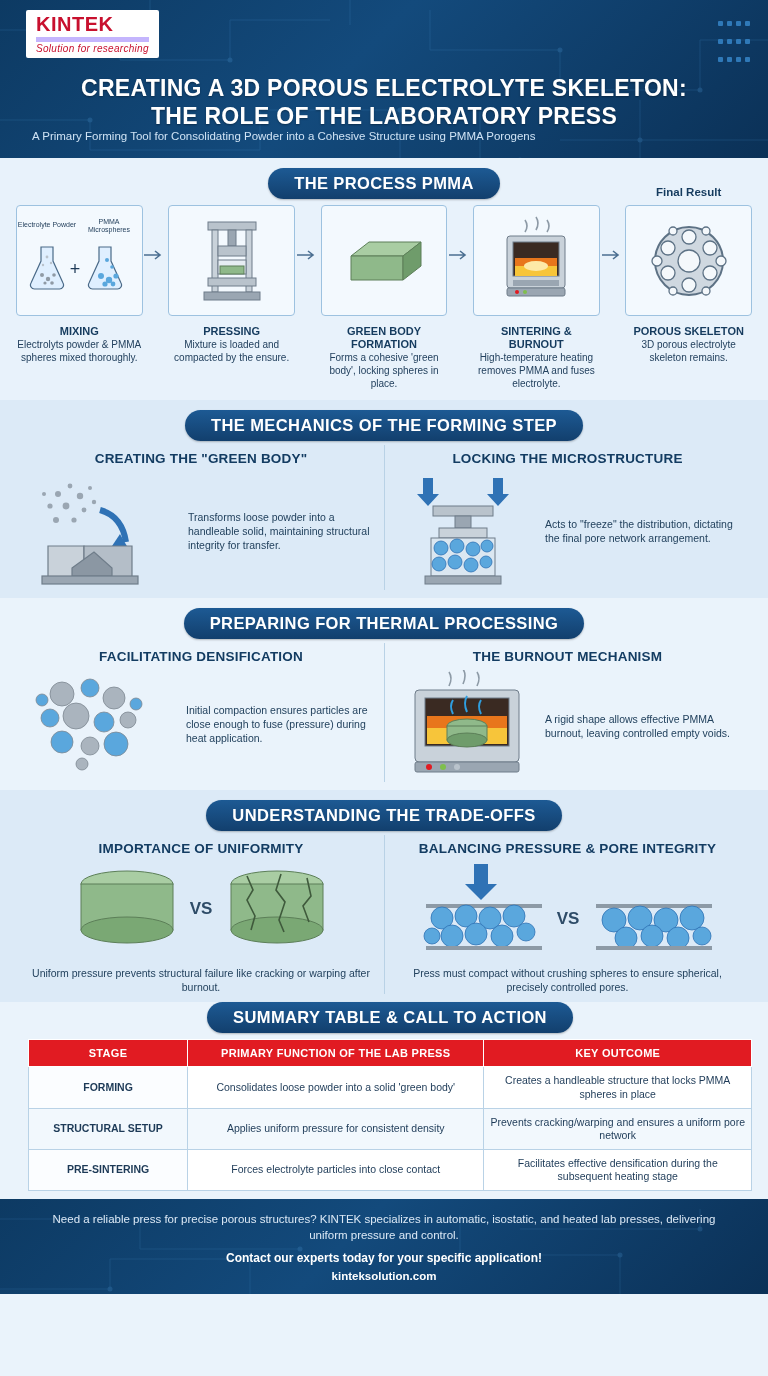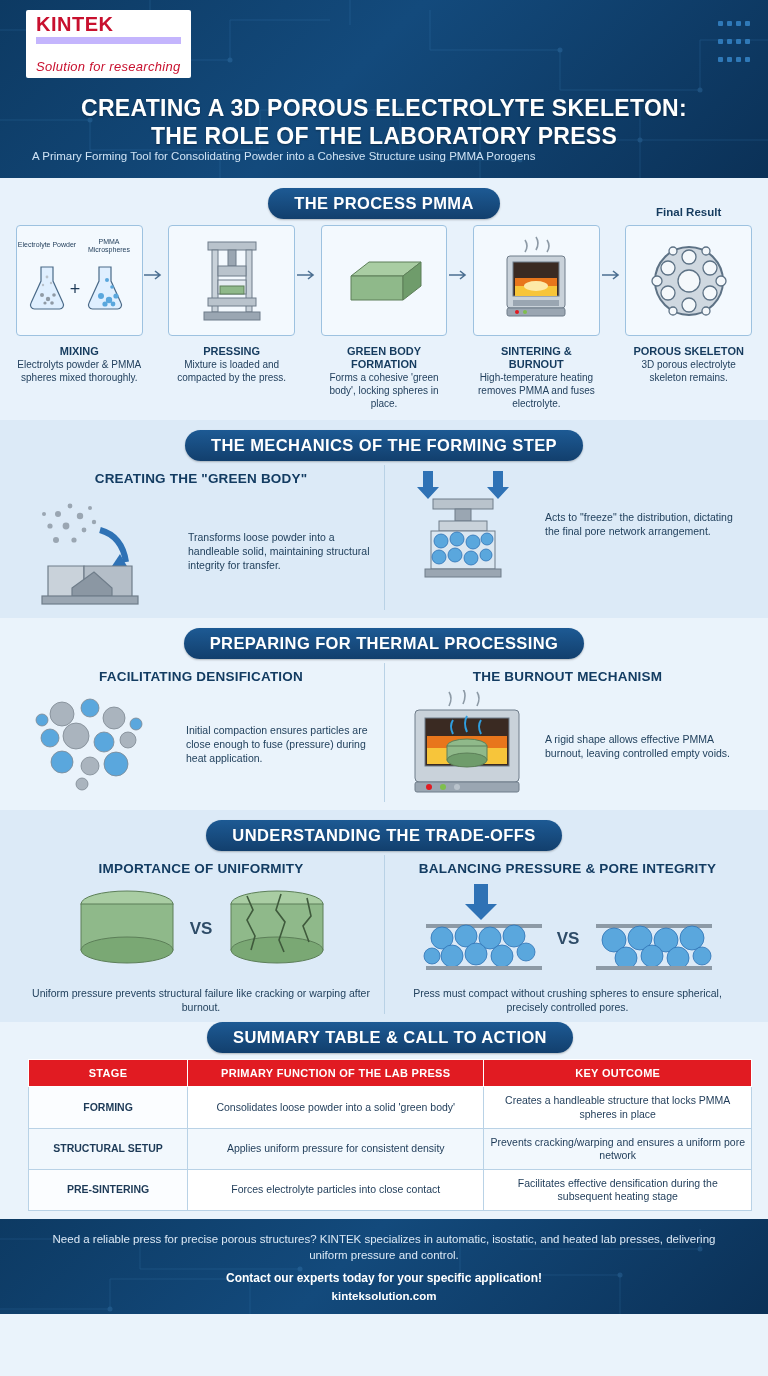--- a/index.html
+++ b/index.html
@@ -30,22 +30,22 @@
     padding: 3px 10px 4px 10px;
     border-radius: 2px;
     position: relative;
     z-index: 2;
   }
   .logo-main {
     color: #c8102e; font-weight: bold; font-size: 20px; letter-spacing: .5px;
     font-family: "Liberation Sans", sans-serif;
   }
   .logo-sub {
-    color: #c8102e; font-size: 13px; font-style: italic; letter-spacing: .3px;
-    border-top: 7px solid #c4b5fd; margin-top: 1px; padding-top: 15px;
+    color: #c8102e; font-size: 10px; font-style: italic; letter-spacing: .3px;
+    border-top: 5px solid #c4b5fd; margin-top: 1px; padding-top: 1px;
   }
   .title {
     text-align: center; color: #fff; font-size: 23px; font-weight: bold;
     line-height: 1.22; margin-top: 16px; letter-spacing: .3px;
     position: relative; z-index: 2;
     text-shadow: 0 1px 2px rgba(0,0,0,.35);
   }
   .subtitle {
     text-align: left; color: #cfe3f5; font-size: 11.5px; 
     position: relative; z-index: 2; padding-left: 32px;
@@ -235,21 +235,21 @@
             <rect x="52" y="14" width="6" height="62" fill="#c9d2da" stroke="#6f7d8a"></rect>
             <rect x="34" y="14" width="8" height="16" fill="#9aa6b2" stroke="#6f7d8a"></rect>
             <rect x="24" y="30" width="28" height="10" fill="#b9c3cc" stroke="#6f7d8a"></rect>
             <rect x="24" y="44" width="28" height="14" fill="#e6edf3" stroke="#6f7d8a"></rect>
             <rect x="26" y="50" width="24" height="8" fill="#8fb98a" stroke="#5c7f58"></rect>
             <rect x="14" y="62" width="48" height="8" fill="#b9c3cc" stroke="#6f7d8a"></rect>
             <rect x="10" y="76" width="56" height="8" fill="#9aa6b2" stroke="#6f7d8a"></rect>
           </svg>
         </div>
         <div class="step-title">PRESSING</div>
-        <div class="step-desc">Mixture is loaded and compacted by the press.</div>
+        <div class="step-desc">Mixture is loaded and compacted by the ensure.</div>
       </div>
 
       <div class="arrow">
         <svg width="22" height="12">
             <path d="M0 6 H15 M11 2 L16 6 L11 10" stroke="#4b6f91" stroke-width="1.6" fill="none"></path>
           </svg>
       </div>
 
       <div class="step">
         <div class="card">
@@ -355,20 +355,21 @@
               <polygon points="20,74 56,74 56,110 20,110" fill="#c9d2da"></polygon>
               <polygon points="56,74 104,74 104,110 56,110" fill="#b4bec8"></polygon>
               <polygon points="44,96 66,80 84,96 84,104 44,104" fill="#8b97a3"></polygon>
               <rect x="14" y="104" width="96" height="8" fill="#9aa6b2"></rect>
             </g>
           </svg>
           <p>Transforms loose powder into a handleable solid, maintaining structural integrity for transfer.</p>
         </div>
       </div>
       <div class="col">
+        <div class="col-h">LOCKING THE MICROSTRUCTURE</div>
         <div class="col-body">
           <svg class="art" width="140" height="118" viewBox="0 0 140 118">
             <g fill="#2f72b5">
               <path d="M28 6 h10 v16 h6 l-11 12 l-11 -12 h6 z"></path>
               <path d="M98 6 h10 v16 h6 l-11 12 l-11 -12 h6 z"></path>
             </g>
             <rect x="38" y="34" width="60" height="10" fill="#b9c3cc" stroke="#6f7d8a"></rect>
             <rect x="60" y="44" width="16" height="12" fill="#9aa6b2" stroke="#6f7d8a"></rect>
             <rect x="44" y="56" width="48" height="10" fill="#c9d2da" stroke="#6f7d8a"></rect>
             <rect x="36" y="66" width="64" height="38" fill="#dbe7f1" stroke="#6f7d8a"></rect>

